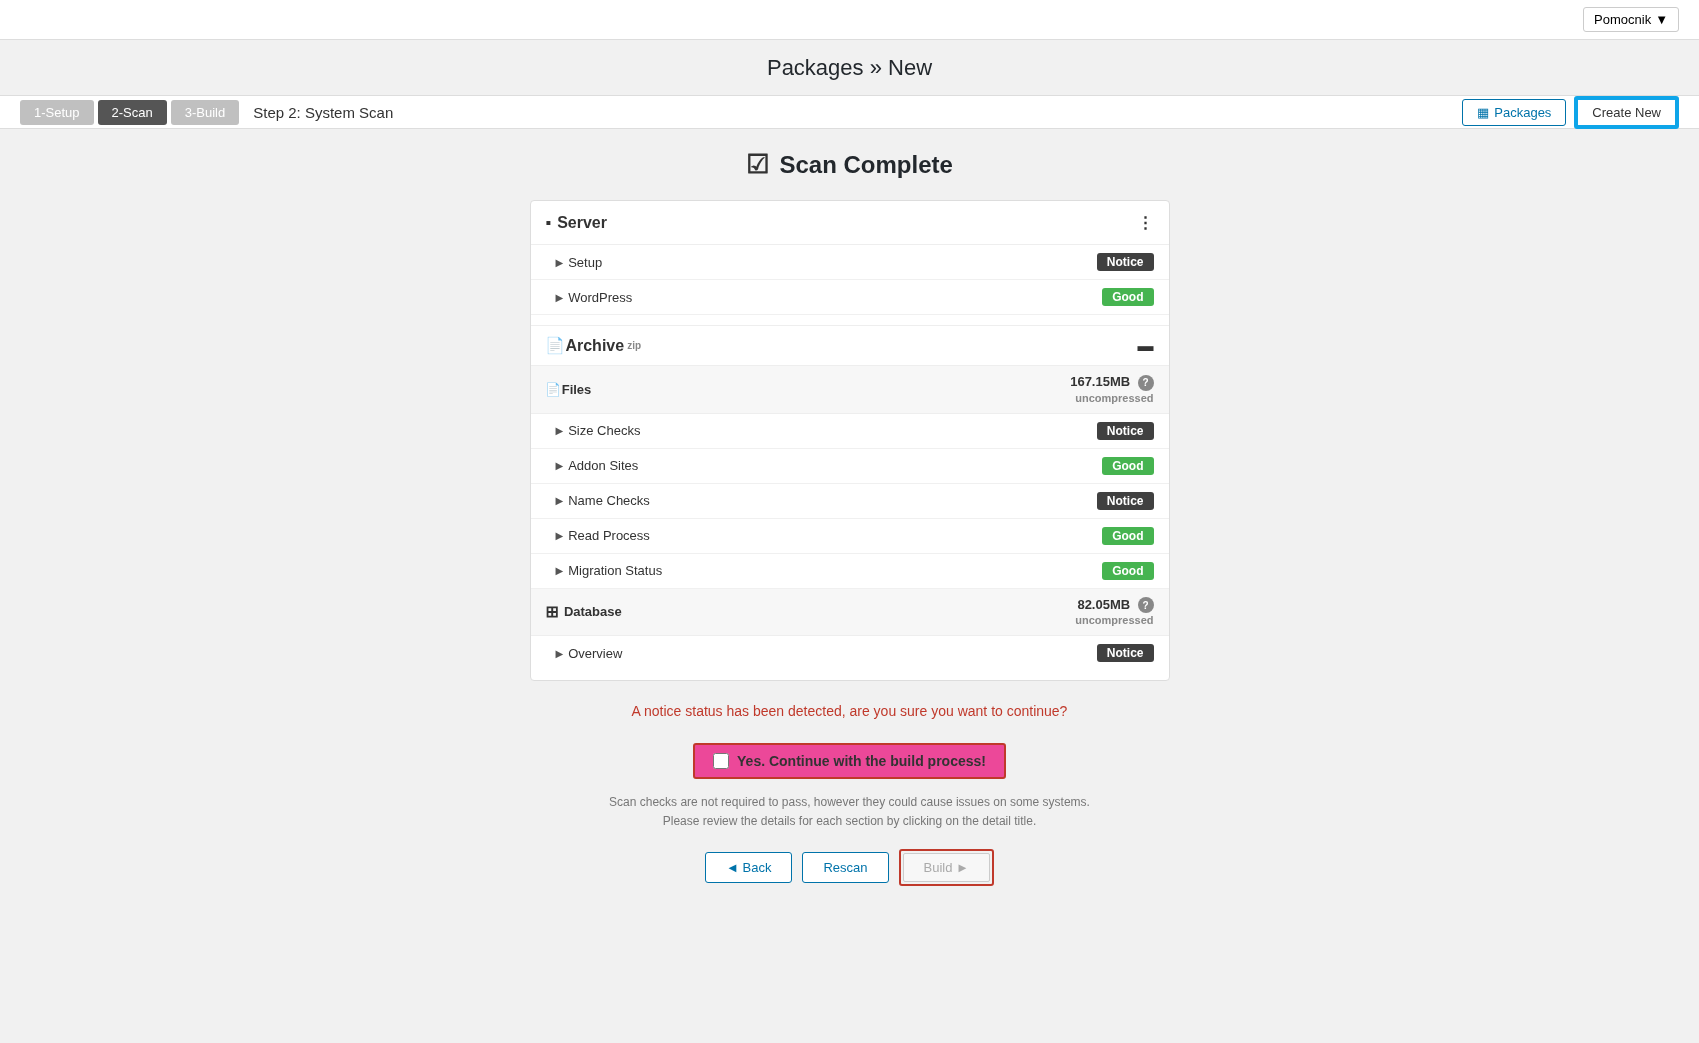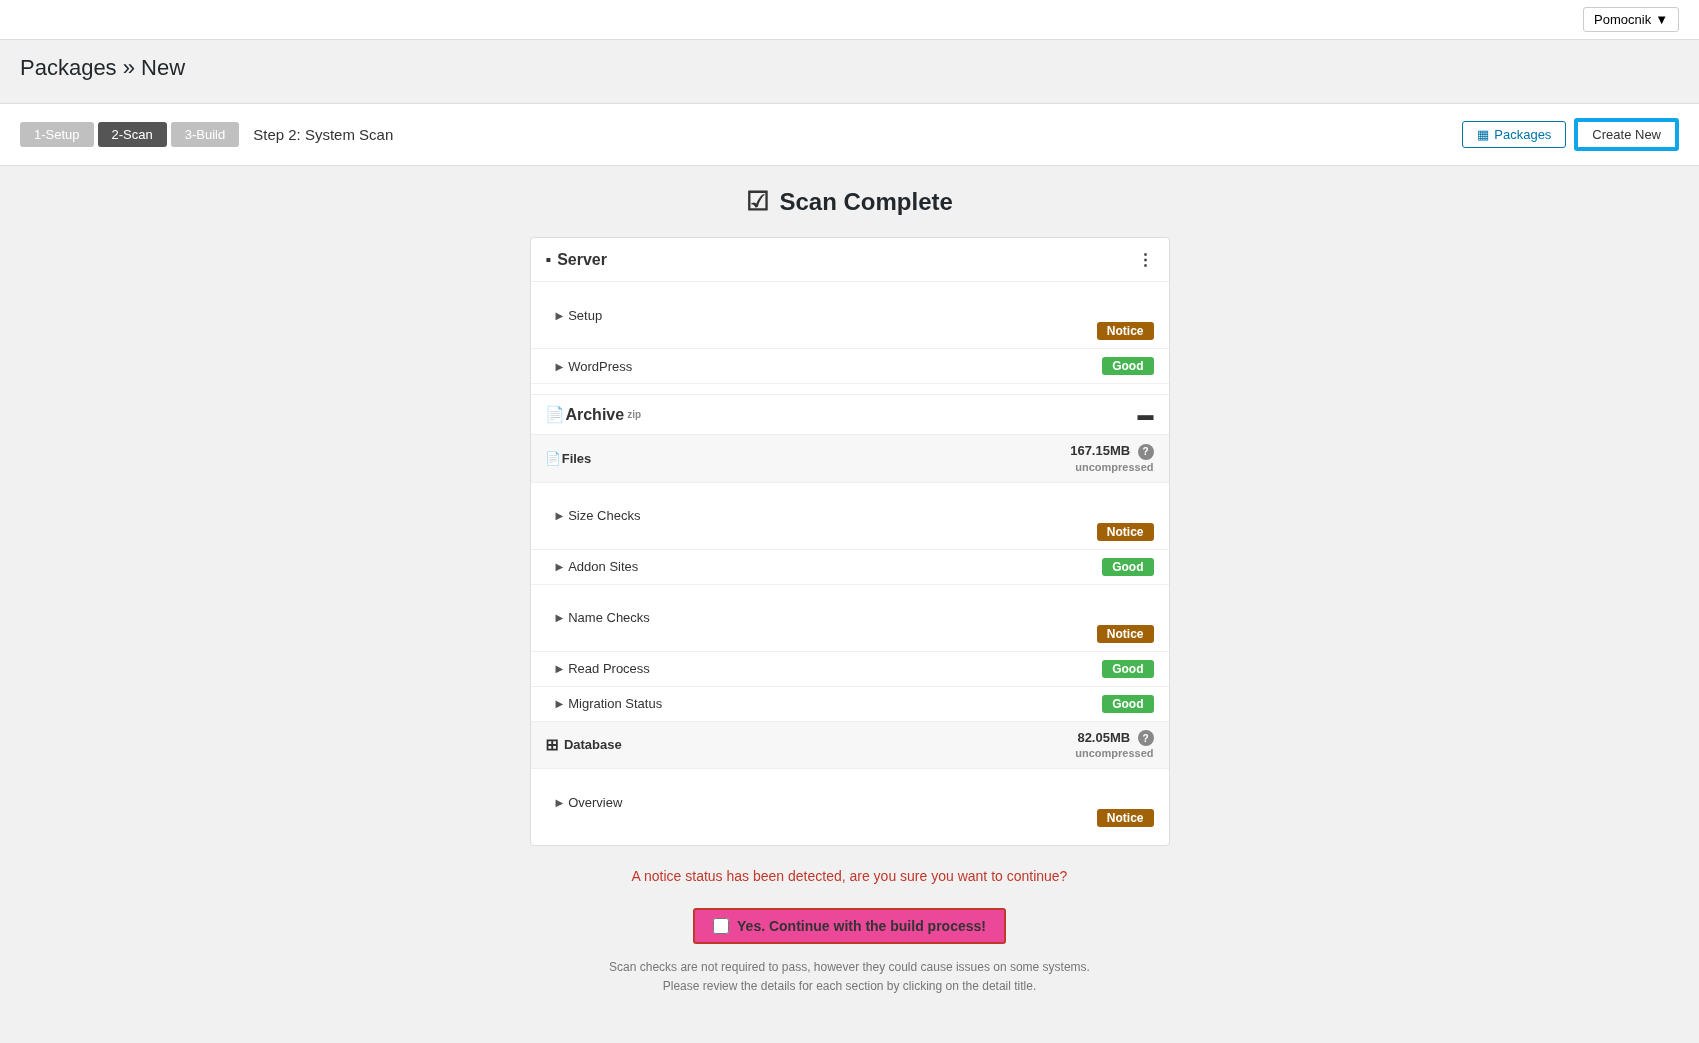--- a/index.html
+++ b/index.html
@@ -30,32 +30,33 @@
       padding: 4px 10px;
       font-size: 13px;
       cursor: pointer;
       display: flex;
       align-items: center;
       gap: 4px;
     }
     .page-title {
       font-size: 22px;
       font-weight: 400;
-      padding: 15px 20px 22px;
+      padding: 15px 20px 14px;
       color: #23282d;
+      text-align: center;
     }
     .steps-bar {
       background: #fff;
       border-bottom: 1px solid #ddd;
       border-top: 1px solid #ddd;
       padding: 12px 20px;
       display: flex;
       align-items: center;
       justify-content: space-between;
-      height: 63px;
+      height: 34px;
     }
     .steps-left {
       display: flex;
       align-items: center;
       gap: 4px;
     }
     .step-btn {
       padding: 5px 14px;
       border-radius: 3px;
       font-size: 13px;
@@ -173,22 +174,21 @@
       font-size: 10px;
     }
     .badge {
       padding: 2px 10px;
       border-radius: 3px;
       font-size: 12px;
       font-weight: 600;
       color: #fff;
     }
     .badge-notice {
-      background: #a16207;
-      margin-top: 32px;
+      background: #404040;
     }
     .badge-good {
       background: #46b450;
     }
     .archive-section {
       margin-top: 10px;
       border-top: 1px solid #eee;
     }
     .archive-header {
       padding: 10px 15px;
@@ -489,15 +489,22 @@
         <input type="checkbox" id="confirm-cb" style="">
         <label for="confirm-cb" class="confirm-label">Yes. Continue with the build process!</label>
       </div>
     </div>
 
     <div class="scan-note">
       <span>Scan checks are not required to pass, however they could cause issues on some systems.</span><br>
       <span>Please review the details for each section by clicking on the detail title.</span>
     </div>
 
+    <div class="action-buttons">
+      <button class="btn-back">◄ Back</button>
+      <button class="btn-rescan">Rescan</button>
+      <div class="btn-build-wrapper">
+        <button class="btn-build">Build ►</button>
+      </div>
+    </div>
   </div>
 
 </div>
 
 </body></html>

